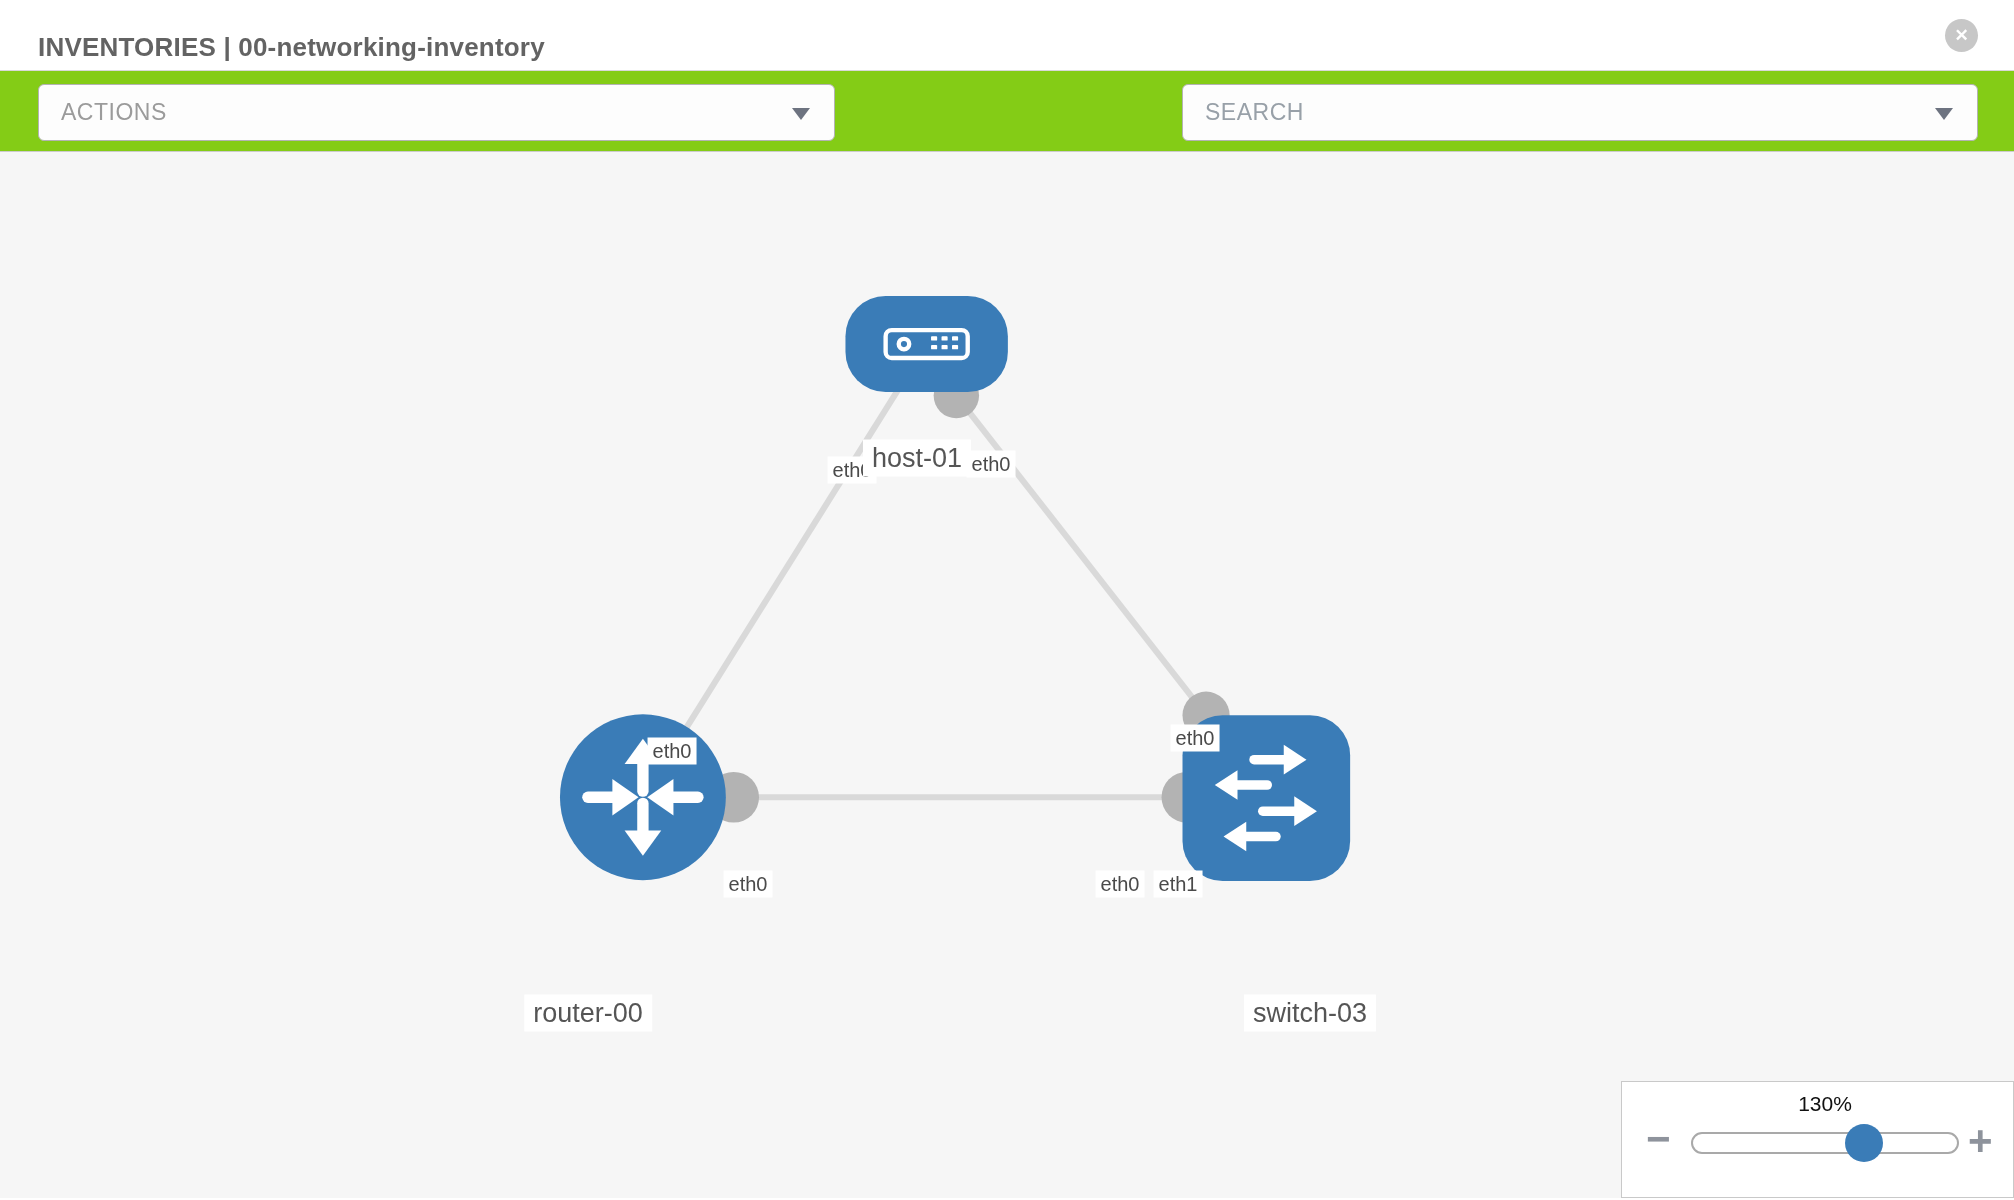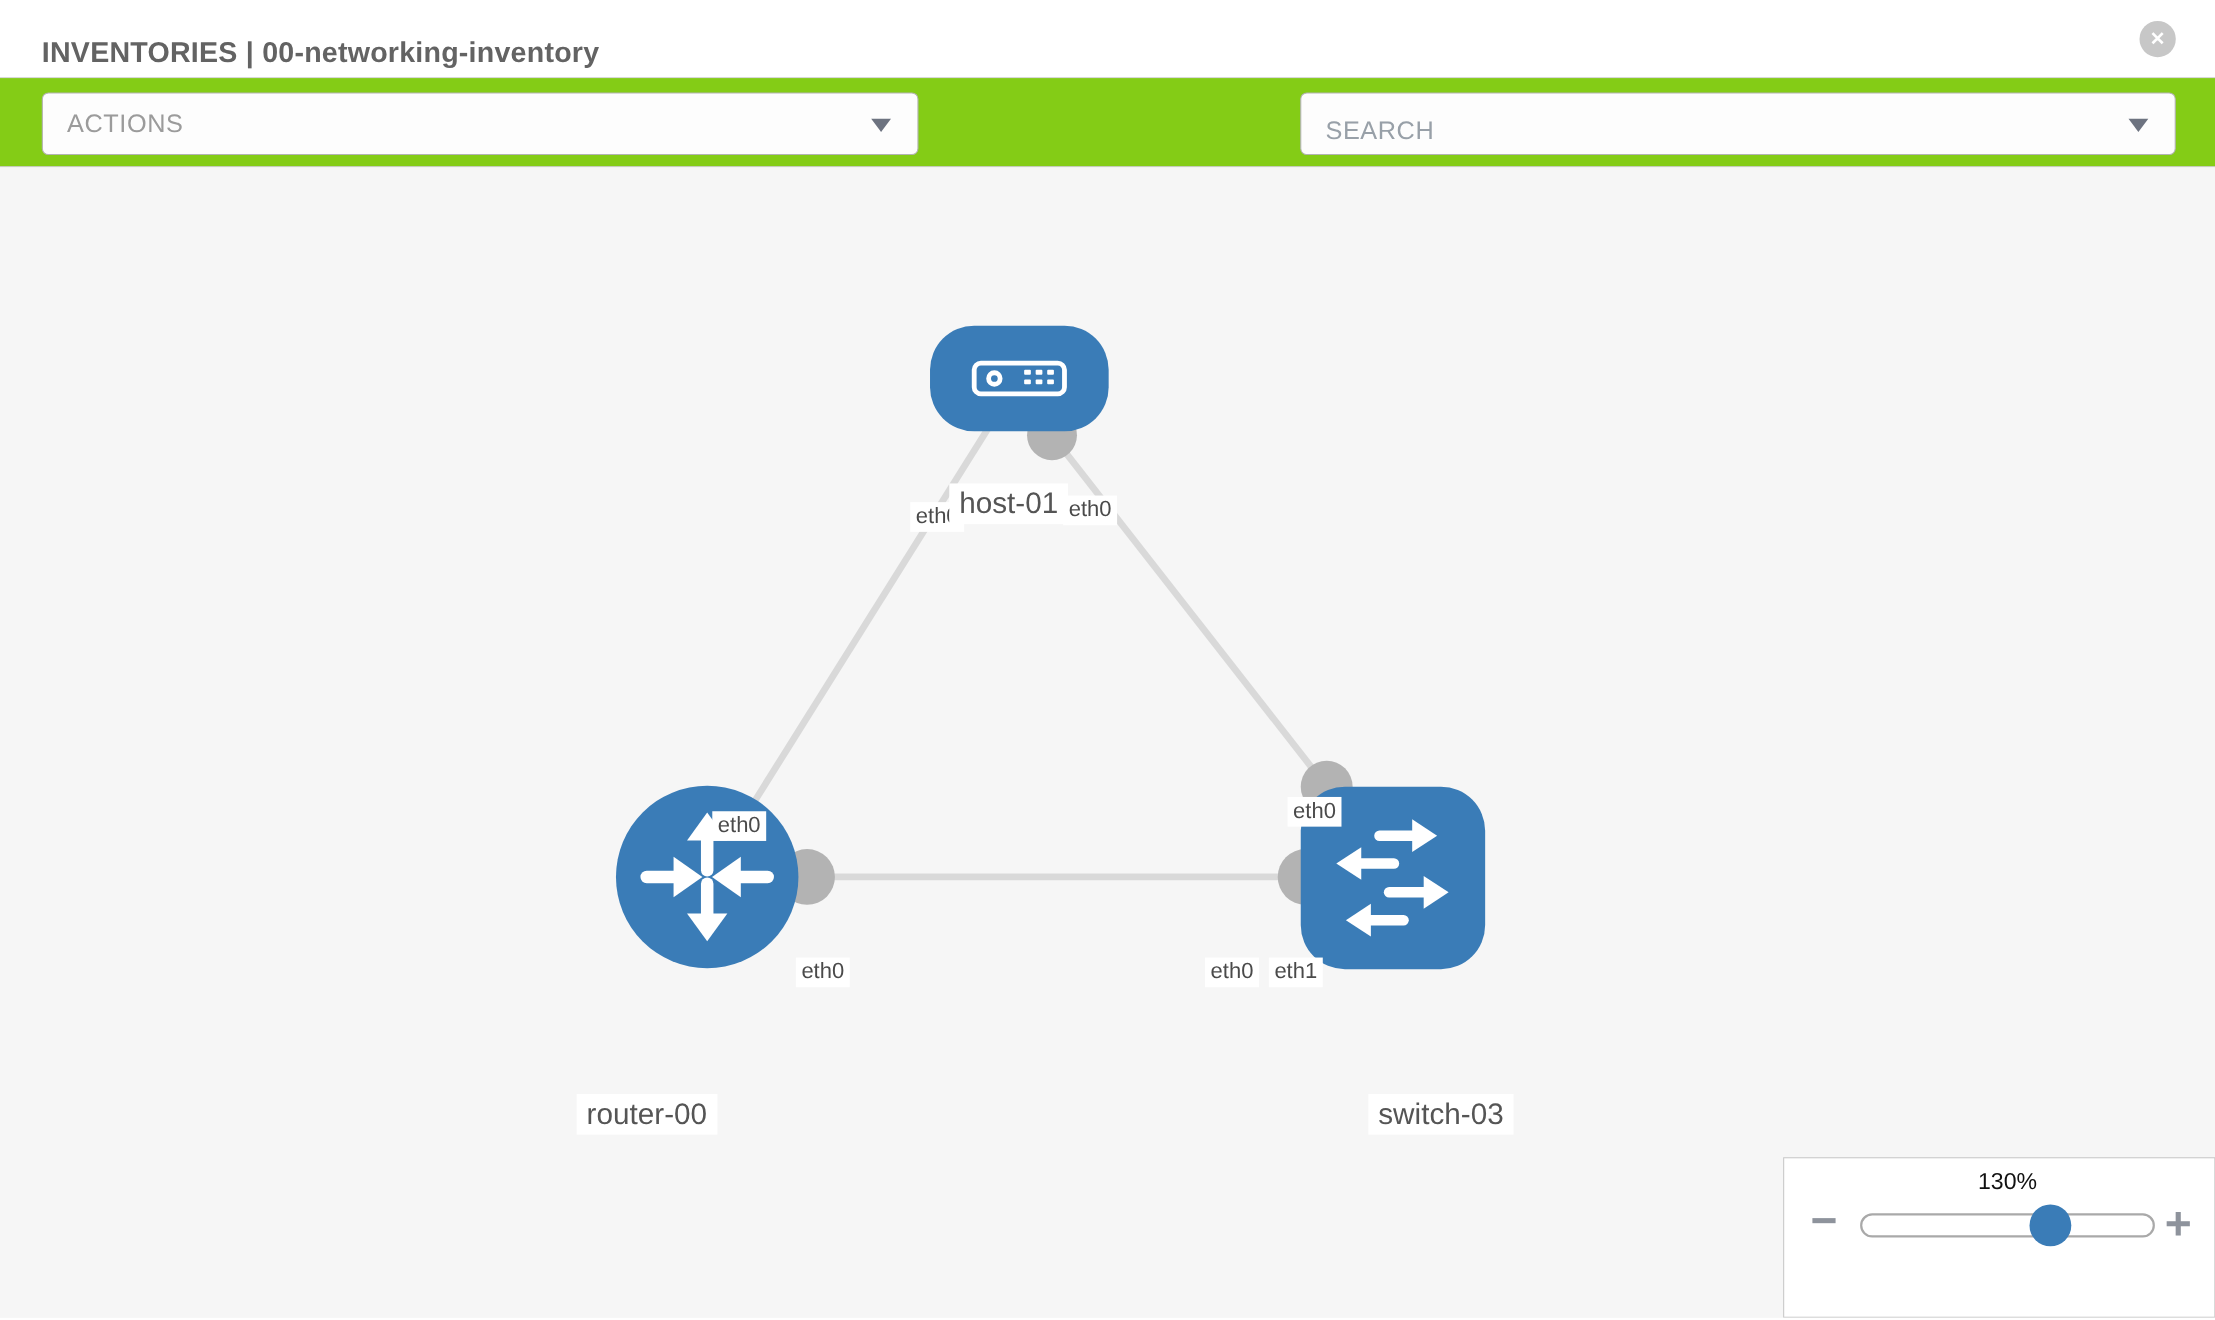--- a/index.html
+++ b/index.html
@@ -43,21 +43,21 @@
     position: absolute; top: 94px; background: transparent; border: none; cursor: pointer;
   }
   .tool-btn svg { fill: #6d7480; }
   #wrench-btn { left: 1048px; top: 96px; }
   #key-btn { left: 1118px; top: 98px; }
   .search-wrap {
     position: absolute; left: 1182px; top: 13px; width: 796px; height: 57px;
     background: #fdfdfd; border: 1px solid #b3b3b3; border-radius: 6px;
   }
   .search-wrap input {
-    position: absolute; left: 0; top: 0; width: 740px; height: 66px;
+    position: absolute; left: 0; top: 0; width: 740px; height: 54px;
     border: none; outline: none; background: transparent; padding-left: 22px;
     font-family: "Liberation Sans", sans-serif; font-size: 23px; color: #555;
     letter-spacing: 0.5px;
   }
   .search-wrap input::placeholder { color: #98a0a8; opacity: 1; }
 
   
   .canvas {
     position: relative; width: 2014px; height: 1046px; background: #f6f6f6; overflow: hidden;
   }
@@ -66,21 +66,21 @@
   .chip {
     position: absolute; transform: translate(-50%, -50%);
     background: #ffffff; white-space: nowrap; z-index: 5;
   }
   .node-label { font-size: 27px; color: #555555; padding: 3px 9px; }
   .port-label { font-size: 20px; color: #4a4a4a; padding: 2px 5px; }
   .chip.behind { z-index: 4; }
 
   
   .zoom-panel {
-    position: absolute; right: 0; bottom: 0; width: 393px; height: 146px;
+    position: absolute; right: 0; bottom: 0; width: 393px; height: 117px;
     background: #ffffff; border: 1px solid #c9c9c9; z-index: 10;
   }
   .zoom-level {
     position: absolute; left: 69px; top: 10px; width: 268px; text-align: center;
     font-size: 21px; color: #111111;
   }
   .zoom-minus, .zoom-plus {
     position: absolute; background: transparent; border: none; cursor: pointer;
     font-size: 42px; font-weight: bold; color: #8e939c; line-height: 30px;
     font-family: "Liberation Sans", sans-serif;

